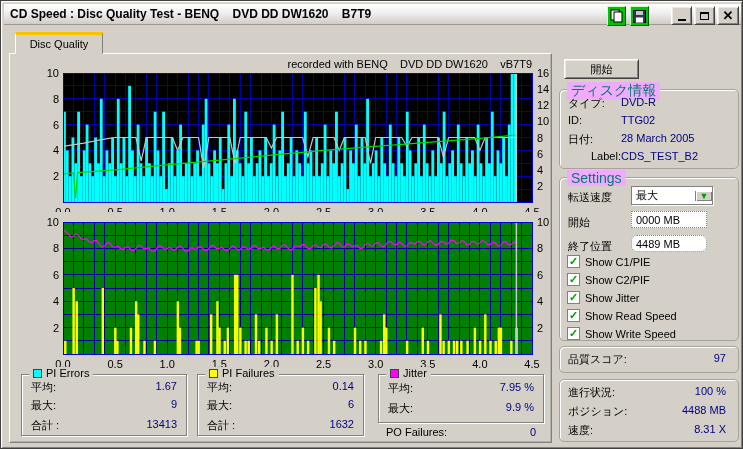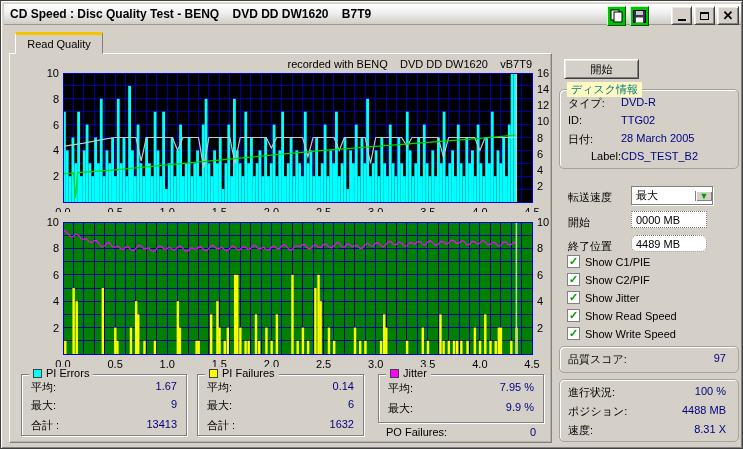--- a/index.html
+++ b/index.html
@@ -30,21 +30,21 @@
   .lgtitle{position:absolute;top:-8px;left:7px;background:#D4D0C8;padding:0 4px;font-size:11px;color:#000;display:flex;align-items:center;gap:4px;text-align:right;}
   .swatch{width:9px;height:9px;border:1px solid #404040;display:inline-block;}
   .row{position:absolute;left:9px;right:9px;font-size:11px;color:#000;display:flex;justify-content:space-between;}
   .val{color:#000080;}
   .btn{position:absolute;background:#D4D0C8;border:1px solid;border-color:#fff #404040 #404040 #fff;
     box-shadow:inset 1px 1px 0 #ece9e2,inset -1px -1px 0 #808080;
     font-size:11px;color:#000;display:flex;align-items:center;justify-content:center;}
   .btn.default{border:1px solid #000;box-shadow:inset 1px 1px 0 #fff,inset -1px -1px 0 #808080;}
   .btn.default .inner{border:1px dotted #606060;padding:1px 14px;}
   .grp{position:absolute;border:1px solid #a6a49a;border-radius:5px;box-shadow:inset 1px 1px 0 #fff;}
-  .grptitle{position:absolute;top:-8px;left:7px;background:#fef9c3;padding:0 4px;font-size:11px;color:#007878;}
+  .grptitle{position:absolute;top:-8px;left:7px;background:#f0abfc;padding:0 4px;font-size:14px;color:#007878;}
   .flabel{position:absolute;font-size:11px;color:#000;}
   .fval{position:absolute;font-size:11px;color:#000080;}
   .field{position:absolute;background:#fff;border:1px dotted #808080;font-size:11px;color:#000;
     display:flex;align-items:center;padding-left:4px;}
   .combo{position:absolute;background:#fff;border:1px solid #808080;box-shadow:1px 1px 0 #fff;display:flex;align-items:stretch;}
   .combo .txt{flex:1;font-size:11px;color:#000;display:flex;align-items:center;padding-left:4px;}
   .combo .drop{width:17px;background:#D4D0C8;border-left:1px solid #808080;box-shadow:inset 1px 1px 0 #fff,inset -1px -1px 0 #808080;
     display:flex;align-items:center;justify-content:center;color:#00A000;font-size:9px;font-weight:bold;}
   .cb{position:absolute;display:flex;align-items:center;gap:5px;font-size:11px;color:#000;}
   .cbbox{width:13px;height:13px;background:#fff;border:1px solid #808080;display:flex;align-items:center;justify-content:center;
@@ -75,21 +75,21 @@
       <div class="glyph-min"></div>
     </div>
   <div class="tbtn" style="left:693px;width:21px;">
       <div class="glyph-max"></div>
     </div>
   <div class="tbtn" style="left:716px;width:22px;">
       <div class="glyph-close">✕</div>
     </div>
 
   <div class="tab">
-      <span>Read Quality</span>
+      <span>Disc Quality</span>
     </div>
   <div class="pane"></div>
 
   <div class="recorded">recorded with BENQ    DVD DD DW1620    vB7T9</div>
 
   <svg id="chart-top" style="position:absolute;left:28px;top:60px;" width="522" height="151">
       <rect x="34" y="12" width="469" height="129" fill="#000000"></rect>
       <g shape-rendering="crispEdges">
         <line x1="34" y1="12" x2="34" y2="141" stroke="#0000AA" stroke-width="1"></line>
         <line x1="44.422222222222224" y1="12" x2="44.422222222222224" y2="141" stroke="#0000AA" stroke-width="1"></line>
@@ -551,20 +551,23 @@
   </div>
   <span class="flabel" style="left:567px;top:95px;">タイプ:</span>
   <span class="fval" style="left:620px;top:95px;">DVD-R</span>
   <span class="flabel" style="left:567px;top:113px;">ID:</span>
   <span class="fval" style="left:620px;top:113px;">TTG02</span>
   <span class="flabel" style="left:567px;top:131px;">日付:</span>
   <span class="fval" style="left:620px;top:131px;">28 March 2005</span>
   <span class="flabel" style="left:567px;top:149px;margin-left:23px;">Label:</span>
   <span class="fval" style="left:620px;top:149px;">CDS_TEST_B2</span>
 
+  <div class="grp" style="left:558px;top:176px;width:180px;height:164px;">
+    <span class="grptitle">Settings</span>
+  </div>
   <span class="flabel" style="left:567px;top:189px;">転送速度</span>
   <div class="combo" style="left:630px;top:185px;width:82px;height:19px;align-items:center;">
     <span class="txt">最大</span>
     <span class="drop">▼</span>
   </div>
   <span class="flabel" style="left:567px;top:214px;">開始</span>
   <div class="field" style="left:630px;top:210px;width:76px;height:17px;">
       <span>0000 MB</span>
     </div>
   <span class="flabel" style="left:567px;top:238px;">終了位置</span>

